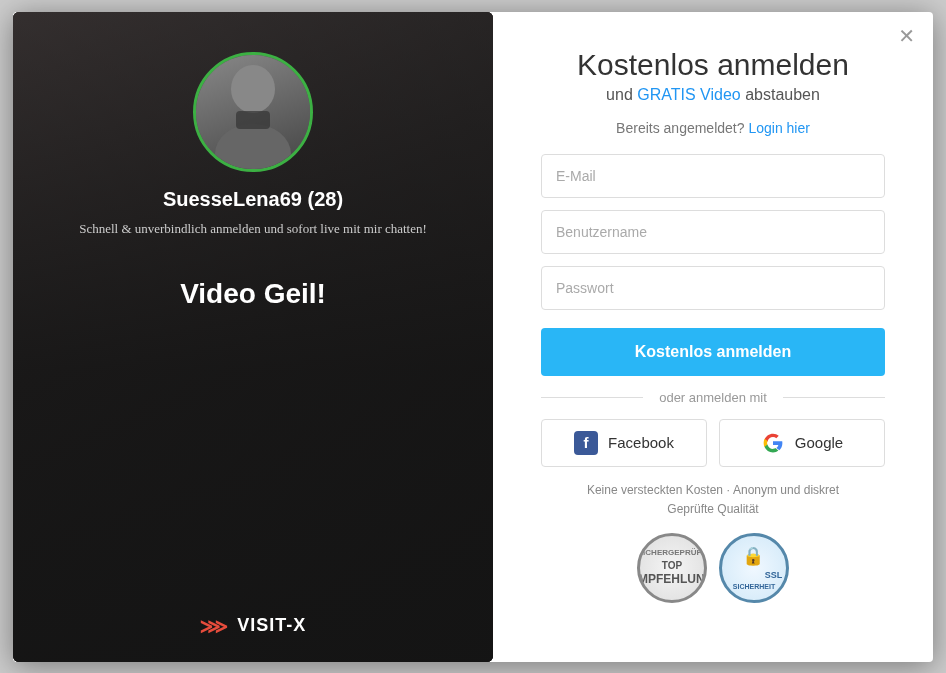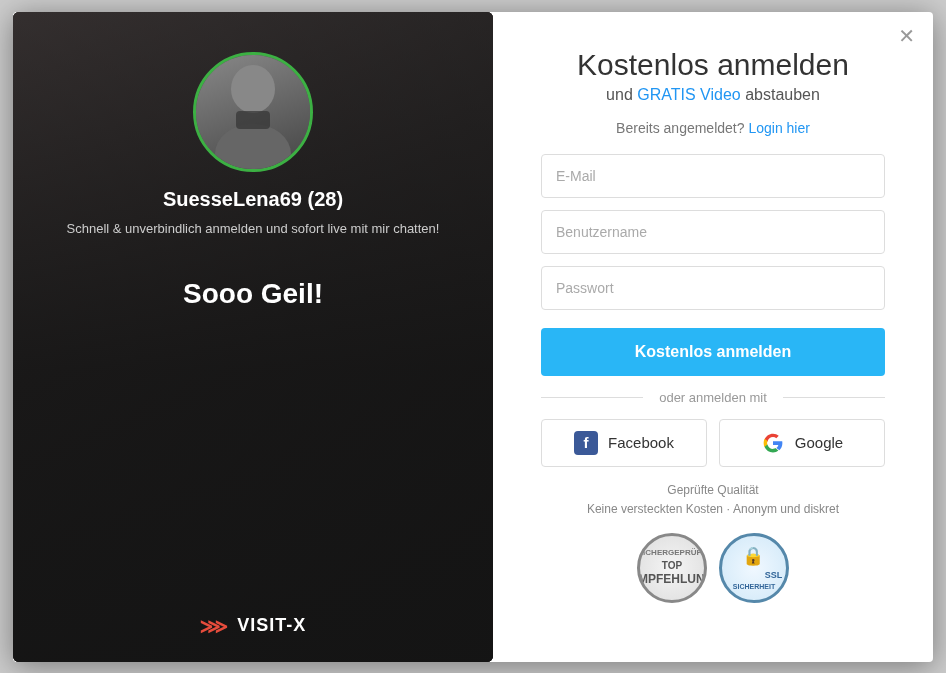--- a/index.html
+++ b/index.html
@@ -95,20 +95,21 @@
       margin-top: 16px;
       text-align: center;
     }
     .user-desc {
       color: #ccc;
       font-size: 13px;
       margin-top: 8px;
       text-align: center;
       padding: 0 30px;
       line-height: 1.5;
+      font-family: Liberation Serif, serif;
     }
     .promo-section {
       margin-top: auto;
       padding-bottom: 60px;
       text-align: center;
       padding-top: 40px;
     }
     .promo-title {
       color: #fff;
       font-size: 28px;
@@ -336,21 +337,21 @@
             <ellipse cx="45" cy="95" rx="38" ry="30" fill="#666"></ellipse>
 
             <rect x="28" y="52" width="34" height="18" rx="4" fill="#333" opacity="0.7"></rect>
           </svg>
         </div>
       </div>
       <div class="user-name">SuesseLena69 (28)</div>
       <div class="user-desc">Schnell &amp; unverbindlich anmelden und sofort live mit mir chatten!</div>
 
       <div class="promo-section">
-        <div class="promo-title">Sooo Geil!</div>
+        <div class="promo-title">Video Geil!</div>
       </div>
     </div>
 
     <div class="brand">
       <span class="vx-chevron">⋙</span>
       <span>VISIT-X</span>
     </div>
   </div>
 
   <div class="right-panel">
@@ -396,22 +397,22 @@
             <path fill="#4285F4" d="M46.5 24.5c0-1.6-.1-3.1-.4-4.5H24v8.5h12.7c-.6 3-2.3 5.5-4.8 7.2l7.5 5.8C43.6 37.1 46.5 31.2 46.5 24.5z"></path>
             <path fill="#FBBC05" d="M10.6 28.7c-.5-1.4-.8-2.9-.8-4.7s.3-3.3.8-4.7L3.7 14c-1.4 3-2.2 6.3-2.2 10s.8 7 2.2 10l6.9-5.3z"></path>
             <path fill="#34A853" d="M24 46.5c5.3 0 9.7-1.7 12.9-4.7l-7.5-5.8c-2 1.4-4.6 2.2-5.4 2.2-6.3 0-11.7-4.6-13.4-10.8l-6.9 5.4C7 41.2 14.8 46.5 24 46.5z"></path>
           </svg>
         </span>
         <span>Google</span>
       </button>
     </div>
 
     <div class="no-cost-text">
+      <div>Keine versteckten Kosten · Anonym und diskret</div>
       <div>Geprüfte Qualität</div>
-      <div>Keine versteckten Kosten · Anonym und diskret</div>
     </div>
 
     <div class="badges">
       <div class="badge badge-empfehlung">
         <div style="font-size:8px;color:#777;">SICHERGEPRÜFT</div>
         <div style="font-size:10px;font-weight:bold;color:#555;">TOP</div>
         <div style="font-size:12px;font-weight:bold;color:#555;">EMPFEHLUNG</div>
       </div>
       <div class="badge badge-ssl">
         <div class="badge-icon">🔒</div>

